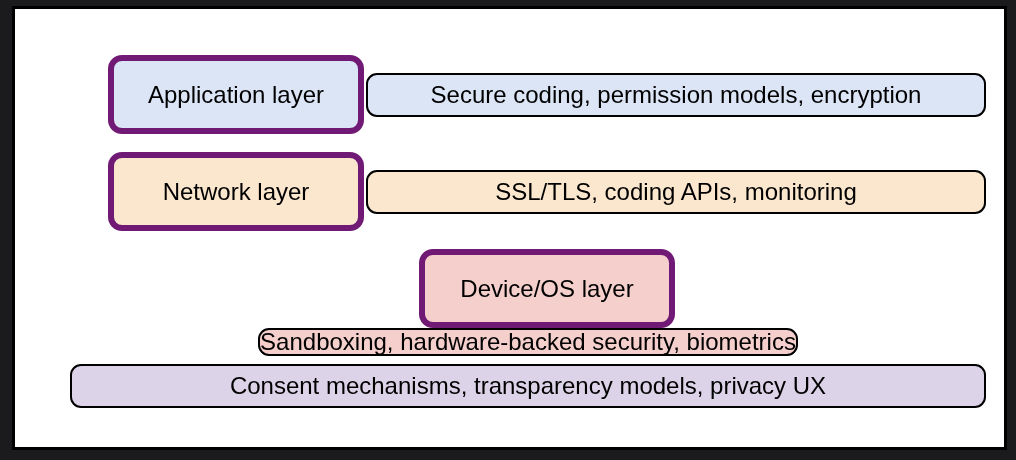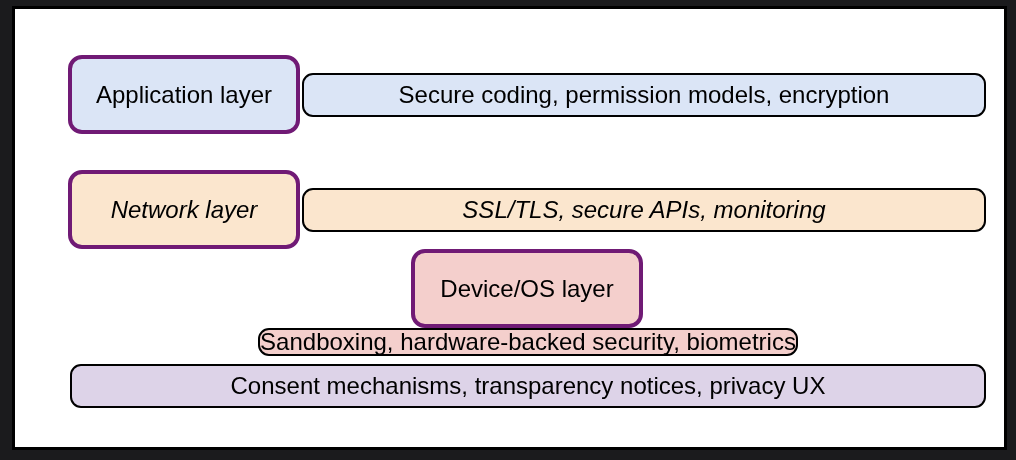--- a/index.html
+++ b/index.html
@@ -28,33 +28,34 @@
   }
   .row {
     position: absolute;
     left: 53px;
     width: 918px;
     height: 79px;
     display: flex;
     align-items: center;
   }
   .row-1 { top: 46px; }
-  .row-2 { top: 161px; font-style: italic; }
+  .row-2 { top: 143px; }
   .row-3 { top: 240px; flex-direction: column; }
   .row-4 { top: 337px; }
   .label-box {
     flex: none;
     box-sizing: border-box;
-    width: 232px;
+    width: 256px;
     height: 79px;
-    border: 4px solid #701a75;
+    border: 6px solid #701a75;
     border-radius: 14px;
     display: flex;
     align-items: center;
     justify-content: center;
+    margin-left: 40px;
   }
   .detail-box {
     box-sizing: border-box;
     margin-left: 2px;
     height: 44px;
     flex: 1;
     border: 2px solid #000;
     border-radius: 11px;
     display: flex;
     align-items: center;
@@ -80,33 +81,33 @@
       <div class="detail-box" style="background-color: rgb(219, 229, 246);">
         <span class="box-text">Secure coding, permission models, encryption</span>
       </div>
     </div>
 
     <div class="row row-2">
       <div class="label-box" style="background-color: rgb(251, 230, 206);">
         <span class="box-text">Network layer</span>
       </div>
       <div class="detail-box" style="background-color: rgb(251, 230, 206);">
-        <span class="box-text">SSL/TLS, secure APIs, monitoring</span>
+        <span class="box-text">SSL/TLS, coding APIs, monitoring</span>
       </div>
     </div>
 
     <div class="row row-3">
       <div class="label-box" style="background-color: rgb(244, 207, 204);">
         <span class="box-text">Device/OS layer</span>
       </div>
       <div class="detail-box" style="background-color: rgb(244, 207, 204);">
         <span class="box-text">Sandboxing, hardware-backed security, biometrics</span>
       </div>
     </div>
 
     <div class="row row-4">
       <div class="detail-box" style="background-color: rgb(221, 211, 232);">
-        <span class="box-text">Consent mechanisms, transparency notices, privacy UX</span>
+        <span class="box-text">Consent mechanisms, transparency models, privacy UX</span>
       </div>
     </div>
 
   </div>
 </div>
 
 </body></html>

